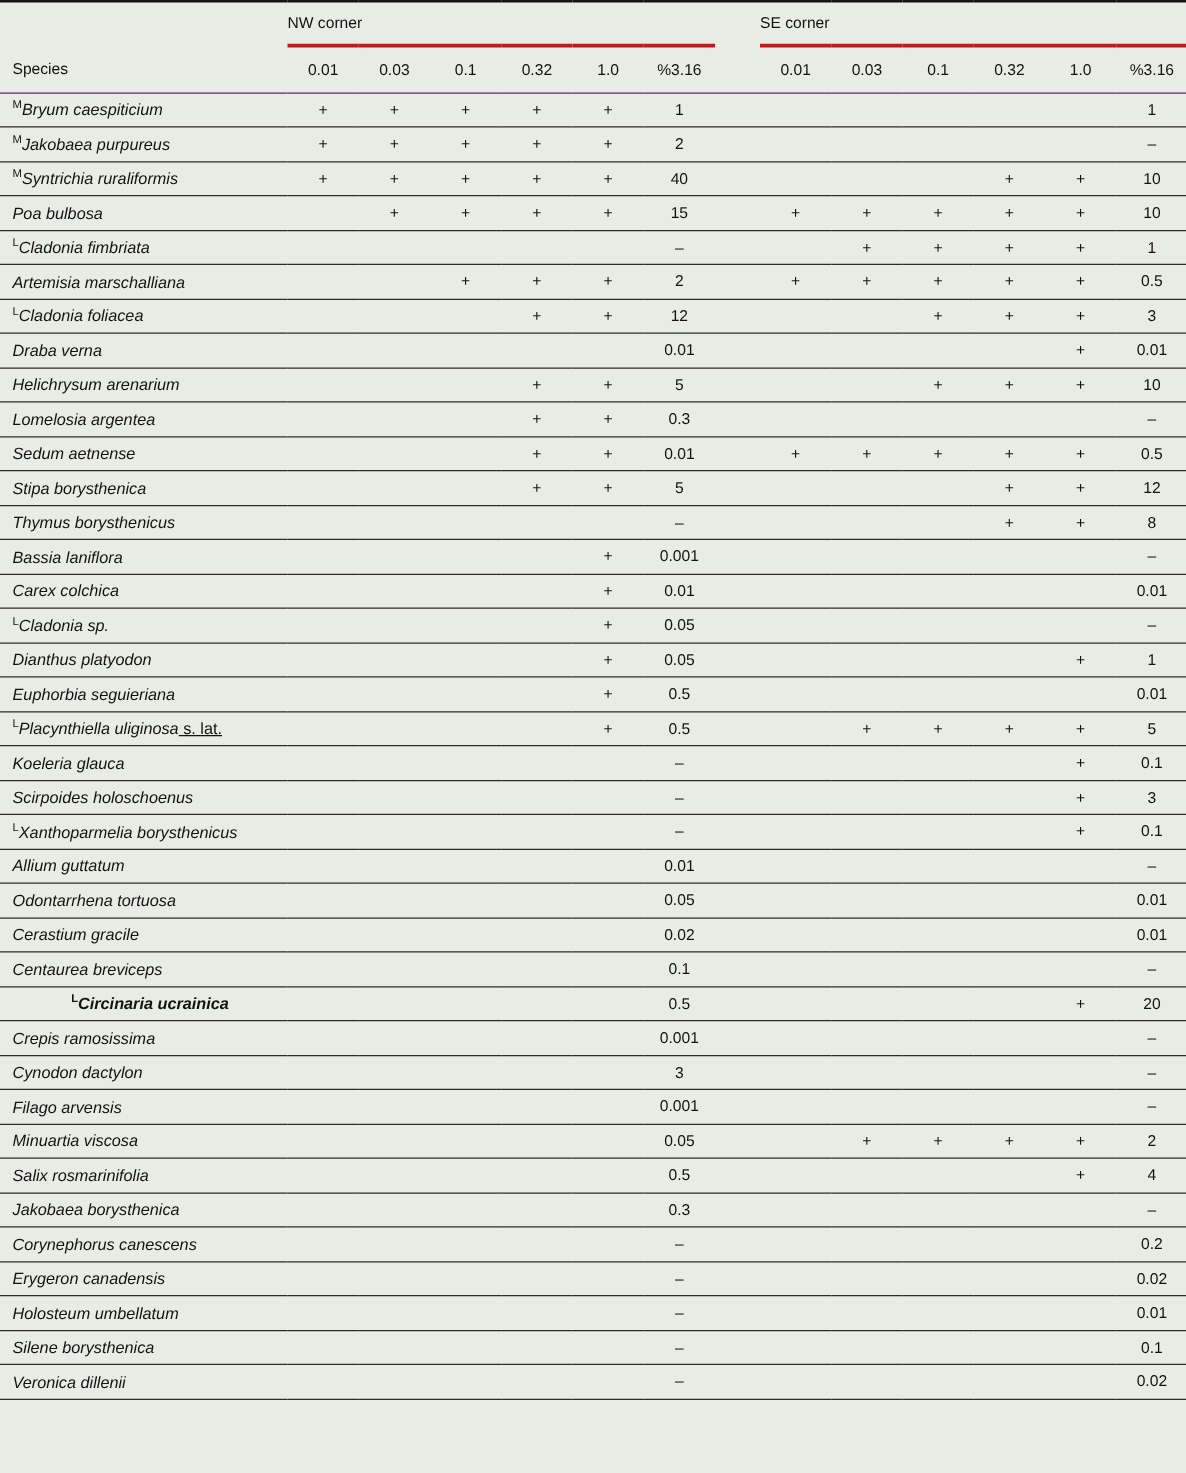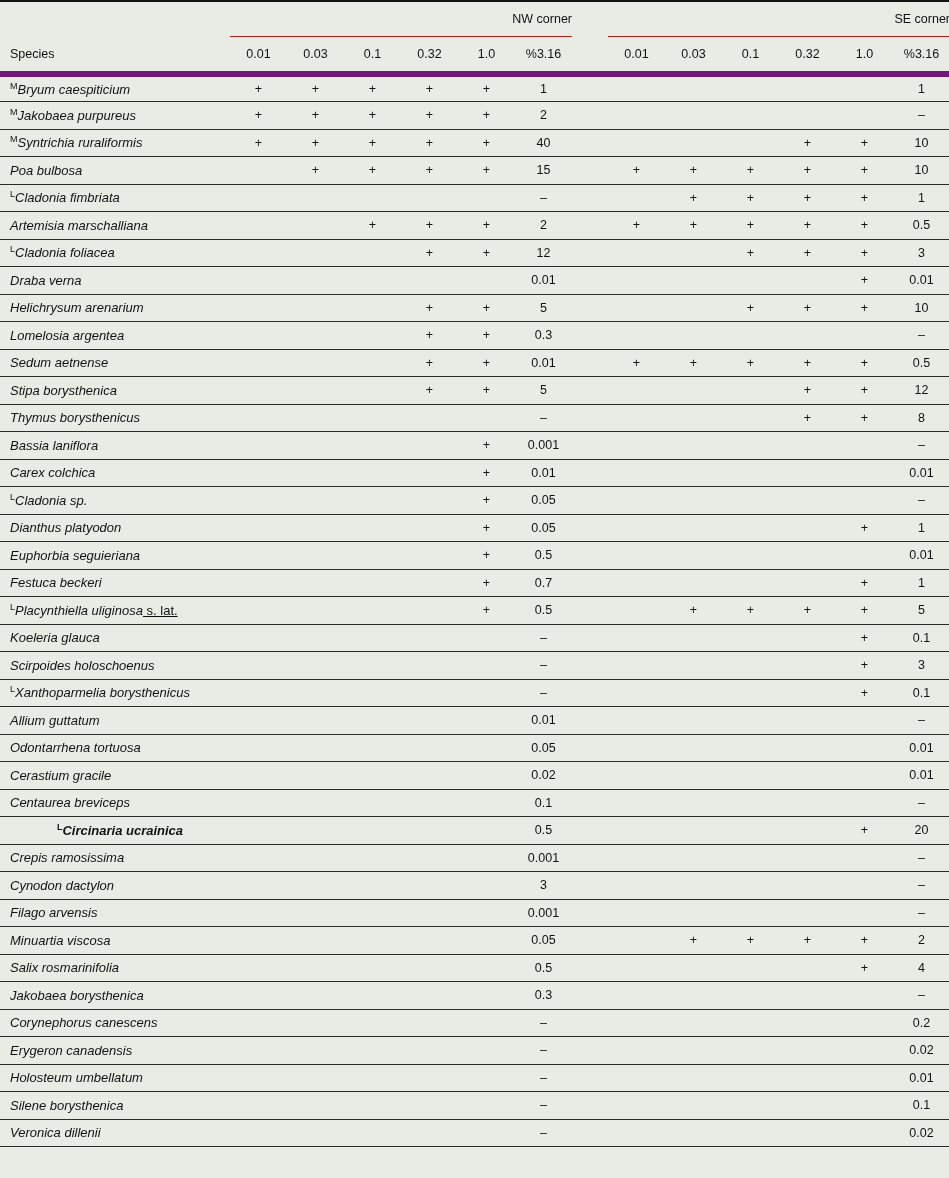--- a/index.html
+++ b/index.html
@@ -33,26 +33,26 @@
     white-space: nowrap;
   }
   .blank { border-bottom: none; }
   .spanner {
     text-align: center;
     border-bottom: 1px solid #141414;
     height: 33px;
     font-size: 12.5px;
   }
   .group {
-    text-align: right;
-    border-bottom: 1px solid #b91c1c;
+    text-align: left;
+    border-bottom: 3px solid #b91c1c;
     height: 35px;
   }
   #col-header-row th, #col-header-row td {
-    border-bottom: 6px solid #701a75;
+    border-bottom: 1px solid #701a75;
     height: 38px;
     vertical-align: middle;
   }
   .species-h { text-align: left; padding-left: 10px; }
   .num-h { text-align: center; }
 
   tbody td {
     border-bottom: 1px solid #2b2b28;
     height: 27.5px;
     vertical-align: middle;
@@ -401,36 +401,20 @@
           <td class="cell">0.5</td>
           <td class="cell"></td>
           <td class="cell"></td>
           <td class="cell"></td>
           <td class="cell"></td>
           <td class="cell"></td>
           <td class="cell"></td>
           <td class="cell">0.01</td>
         </tr>
         <tr>
-          <td class="species"><span class="sci">Festuca beckeri</span></td>
-          <td class="cell"></td>
-          <td class="cell"></td>
-          <td class="cell"></td>
-          <td class="cell"></td>
-          <td class="cell">+</td>
-          <td class="cell">0.7</td>
-          <td class="cell"></td>
-          <td class="cell"></td>
-          <td class="cell"></td>
-          <td class="cell"></td>
-          <td class="cell"></td>
-          <td class="cell">+</td>
-          <td class="cell">1</td>
-        </tr>
-        <tr>
           <td class="species"><sup>L</sup><span class="sci">Placynthiella uliginosa</span><span class="suffix"> s. lat.</span></td>
           <td class="cell"></td>
           <td class="cell"></td>
           <td class="cell"></td>
           <td class="cell"></td>
           <td class="cell">+</td>
           <td class="cell">0.5</td>
           <td class="cell"></td>
           <td class="cell"></td>
           <td class="cell">+</td>

